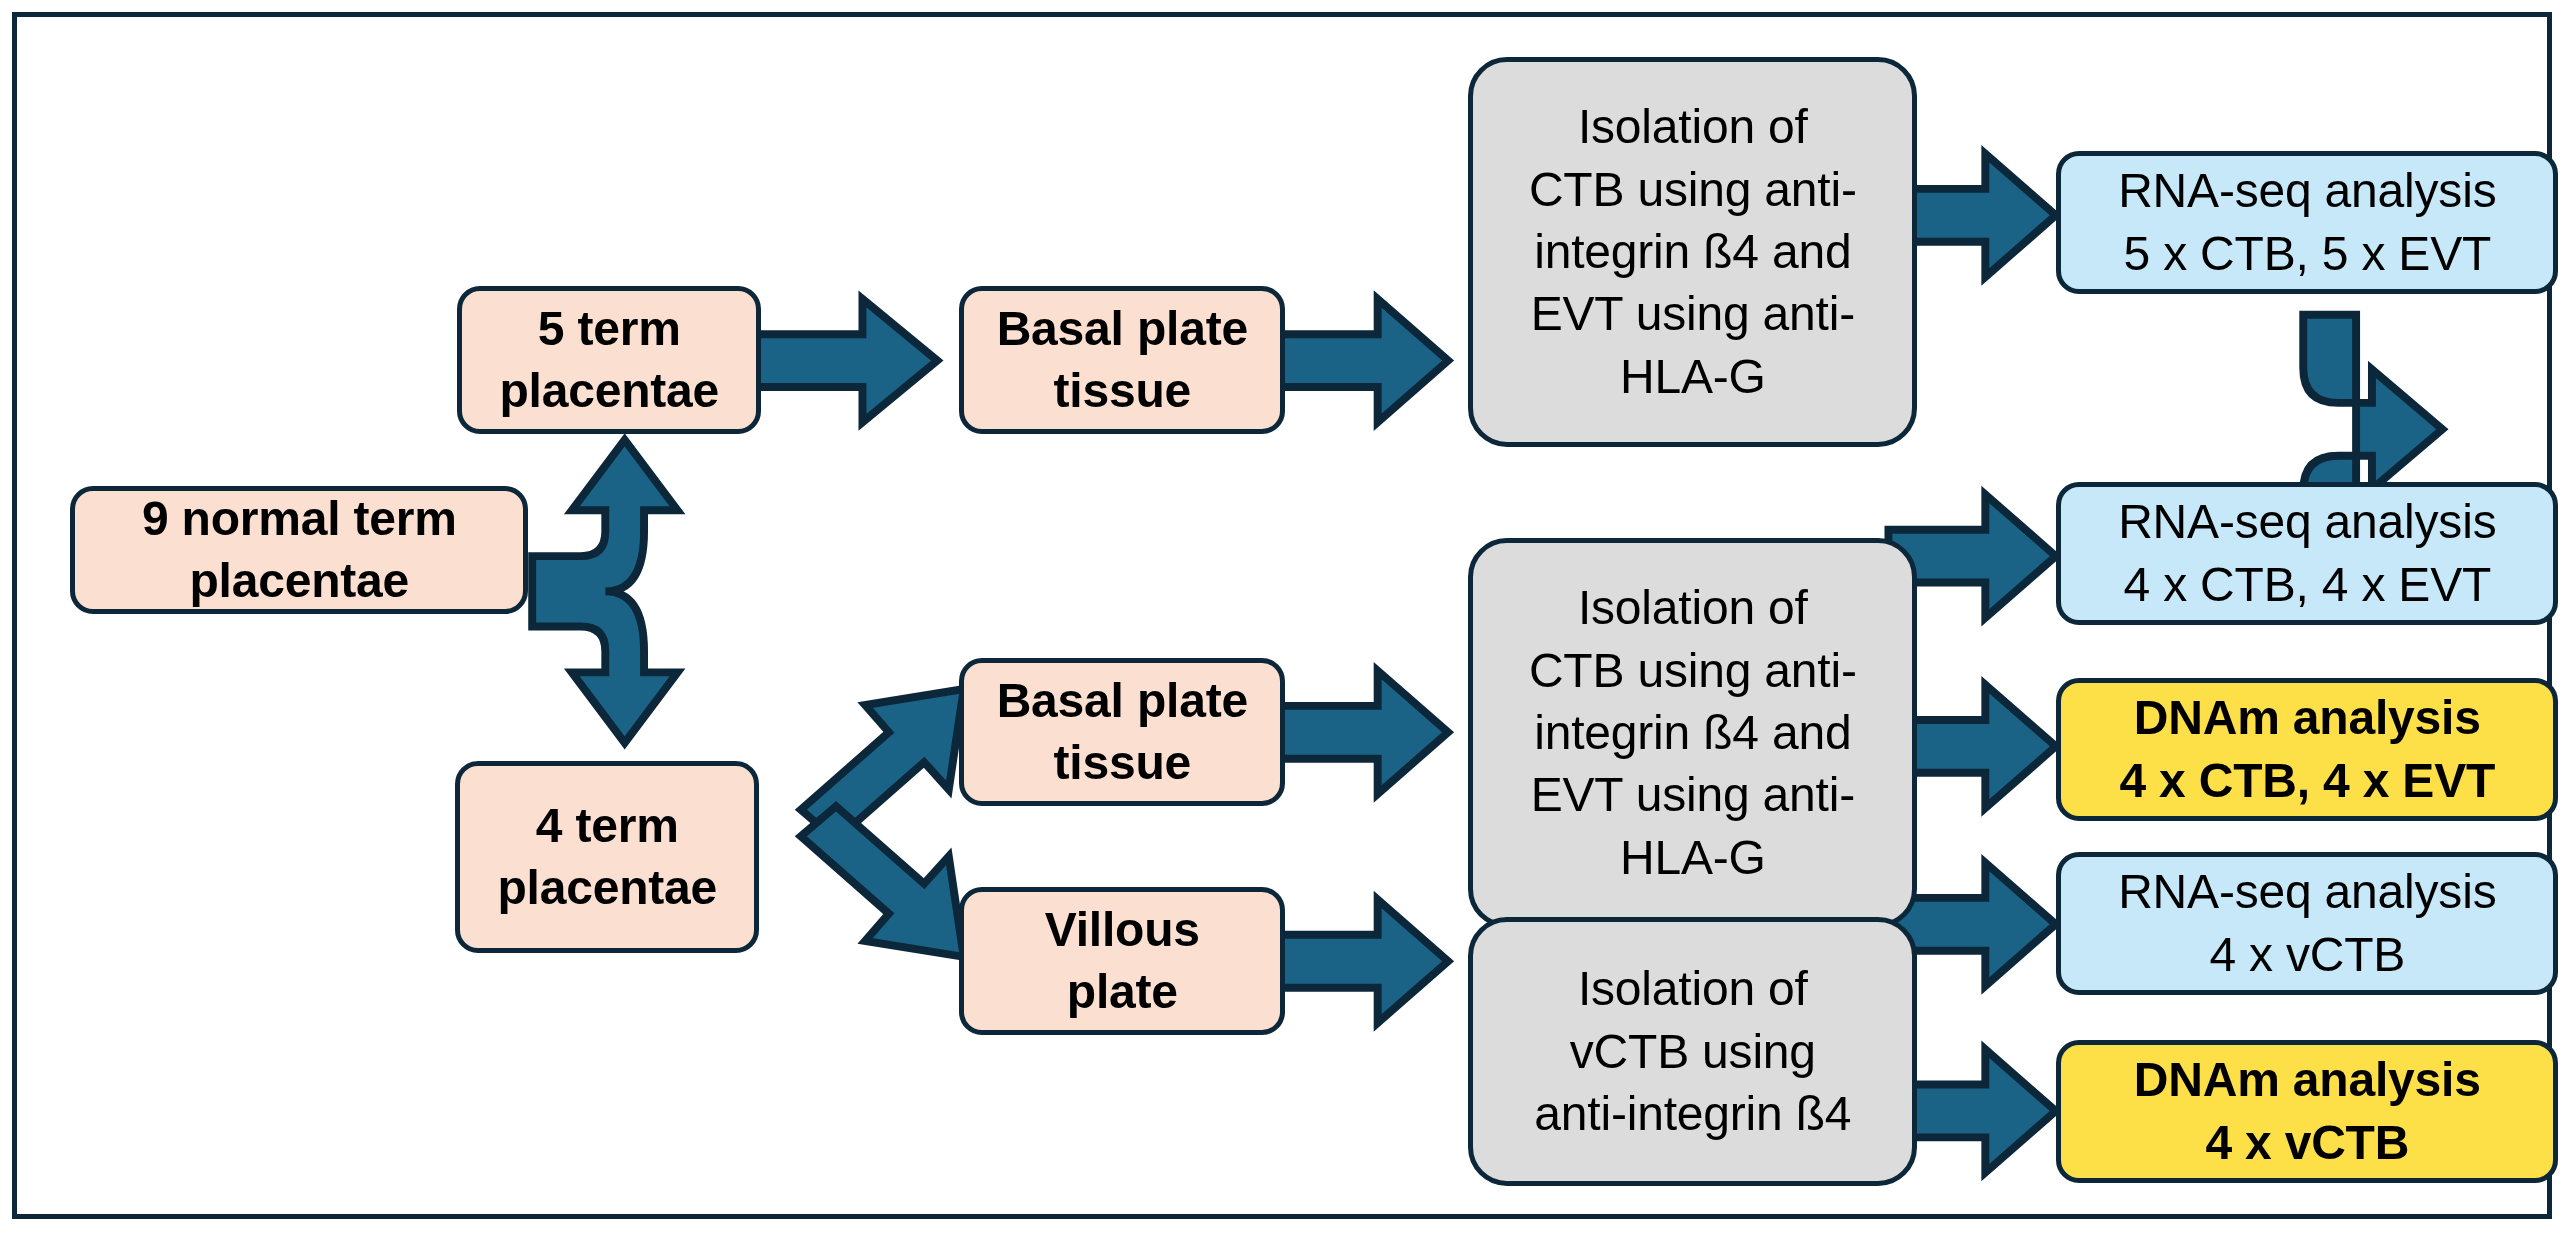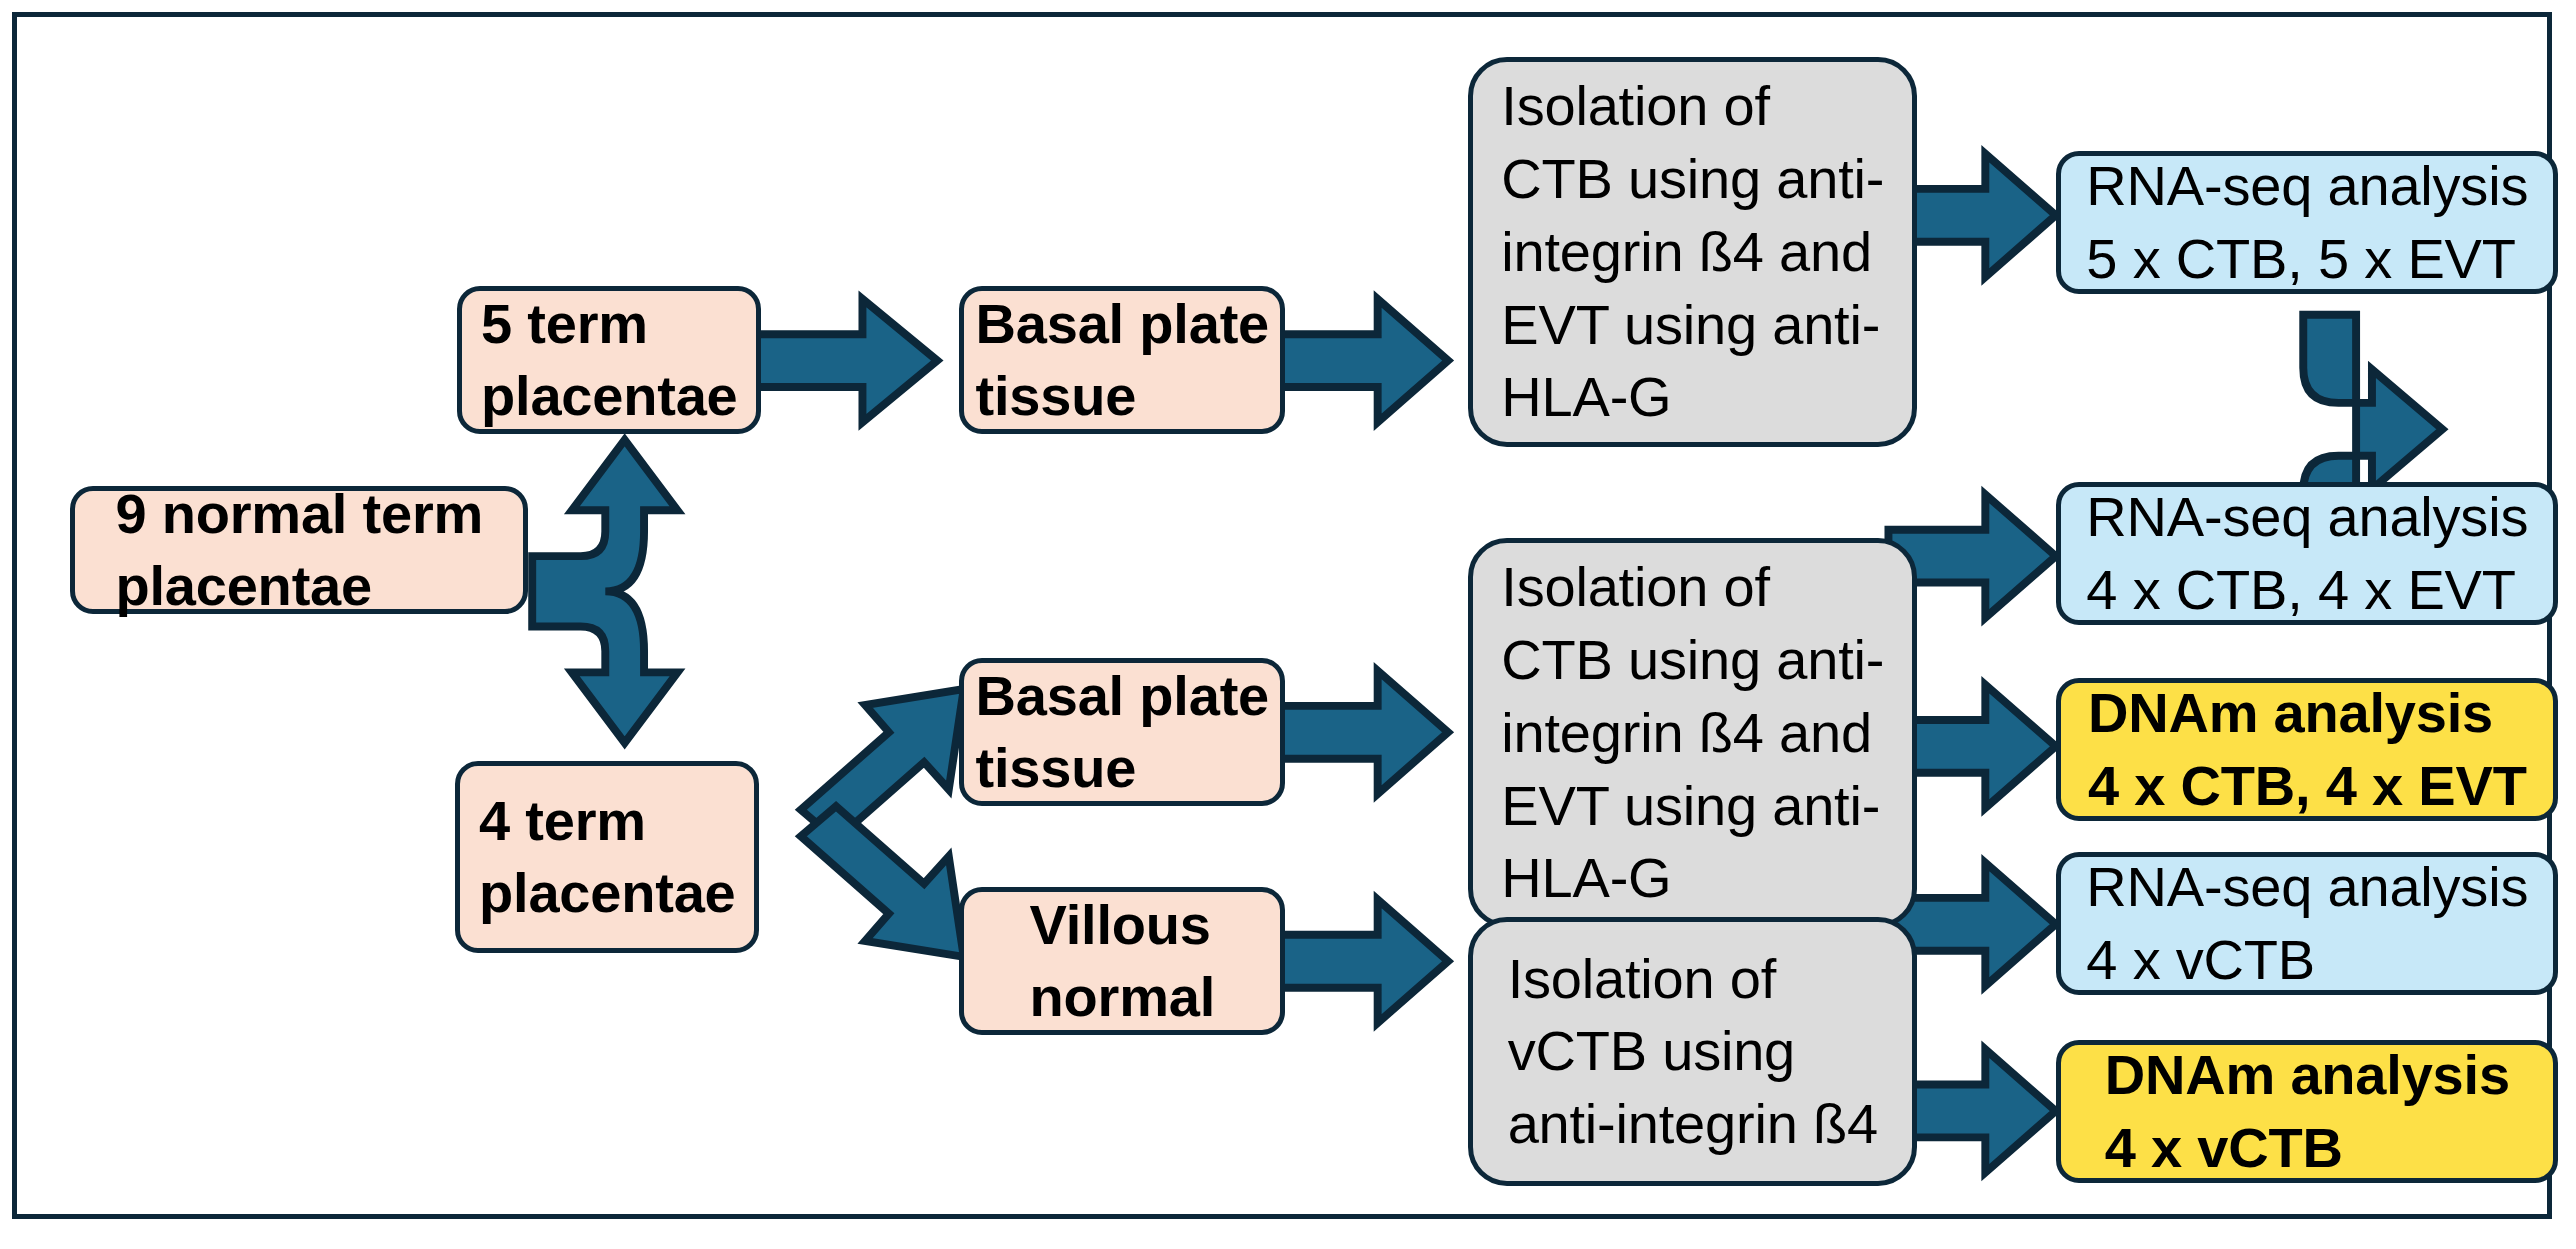--- a/index.html
+++ b/index.html
@@ -28,22 +28,23 @@
     background: #ffffff;
   }
   .node {
     position: absolute;
     box-sizing: border-box;
     border: 5.3px solid #0c2739;
     border-radius: 23px;
     display: flex;
     align-items: center;
     justify-content: center;
+    text-align: center;
     color: #000000;
-    font-size: 56px;
+    font-size: 48px;
     line-height: 1.30;
     letter-spacing: -0.2px;
     padding: 3.5px 8.8px;
     white-space: pre-line;
   }
   .node.peach  { background: #FBE0D2; font-weight: bold; }
   .node.gray   { background: #DCDCDC; border-radius: 39px; }
   .node.blue   { background: #C7E8F8; }
   .node.green  { background: #fde047; font-weight: bold; }
 
@@ -136,21 +137,21 @@
     <div class="node peach" style="left:438px; top:744px; width:304px; height:192px;">4 term
 placentae</div>
 
     <div class="node peach" style="left:942px; top:269px; width:326px; height:148px;">Basal plate
 tissue</div>
 
     <div class="node peach" style="left:942px; top:641px; width:326px; height:148px;">Basal plate
 tissue</div>
 
     <div class="node peach" style="left:942px; top:870px; width:326px; height:148px;">Villous
-normal</div>
+plate</div>
 
     <div class="node gray" style="left:1451px; top:40px; width:449px; height:390px;">Isolation of
 CTB using anti-
 integrin ß4 and
 EVT using anti-
 HLA-G</div>
 
     <div class="node gray" style="left:1451px; top:521px; width:449px; height:390px;">Isolation of
 CTB using anti-
 integrin ß4 and

